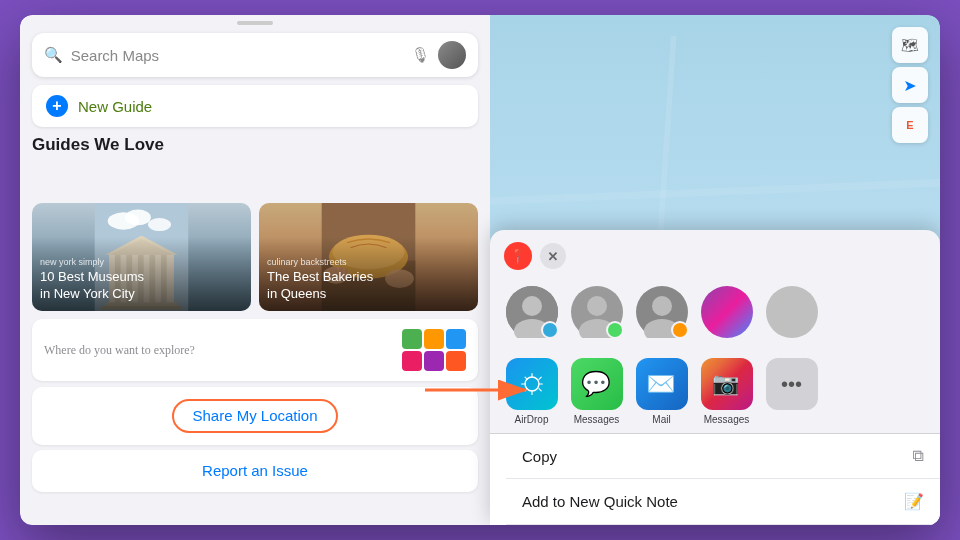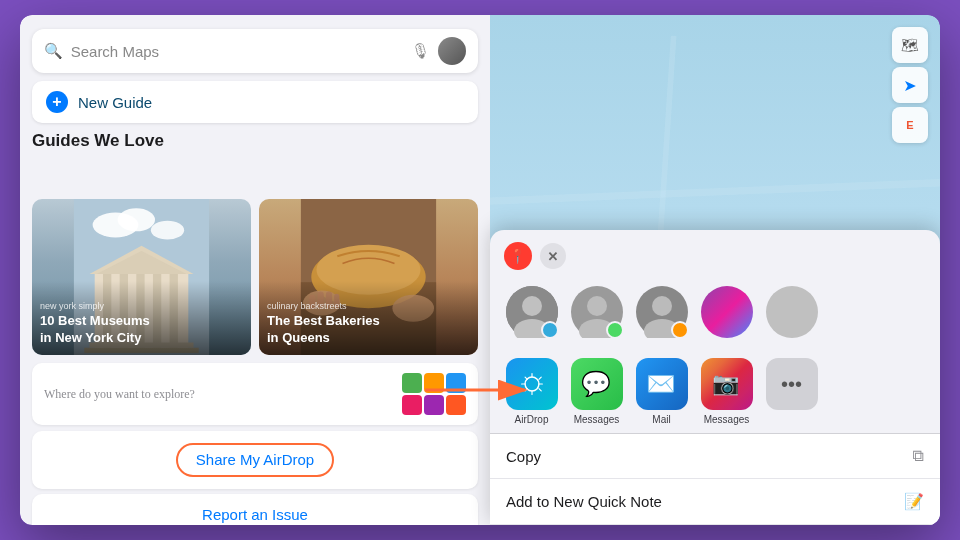--- a/index.html
+++ b/index.html
@@ -95,42 +95,42 @@
       background: #007AFF;
       color: white;
       display: flex;
       align-items: center;
       justify-content: center;
       font-size: 16px;
       font-weight: bold;
       margin-right: 10px;
     }
     .new-guide-text {
-      color: #0c4a6e;
+      color: #4d7c0f;
       font-size: 15px;
       font-weight: 500;
     }
 
     
     .guides-section {
       padding: 0 12px 8px;
     }
     .guides-title {
       font-size: 17px;
       font-weight: 600;
       color: #1c1c1e;
       margin-bottom: 8px;
     }
     .guides-grid {
       display: flex;
       gap: 8px;
     }
     .guide-card {
       flex: 1;
-      height: 156px;
+      height: 108px;
       border-radius: 10px;
       overflow: hidden;
       position: relative;
       margin-top: 40px;
     }
     .guide-card-museum {
       background: linear-gradient(180deg, #b8c9d4 0%, #8fa8b8 40%, #6b8fa3 100%);
       position: relative;
     }
     .guide-card-bakery {
@@ -146,21 +146,21 @@
       padding: 20px 8px 8px;
     }
     .guide-brand {
       color: rgba(255,255,255,0.8);
       font-size: 9px;
       margin-bottom: 2px;
     }
     .guide-label {
       color: white;
       font-size: 13px;
-      font-weight: 700;
+      font-weight: 400;
       line-height: 1.3;
     }
 
     
     .explore-section {
       background: white;
       margin: 0 12px 6px;
       border-radius: 10px;
       padding: 10px 12px;
       display: flex;
@@ -378,20 +378,21 @@
     .messages-icon { background: linear-gradient(135deg, #4cd964, #28bd48); }
     .mail-icon { background: linear-gradient(135deg, #2196F3, #1565C0); }
     .instagram-icon { background: linear-gradient(135deg, #f09433, #e6683c 25%, #dc2743 50%, #cc2366 75%, #bc1888); }
     .more-icon { background: #d1d1d6; }
 
     
     .share-actions {
       background: white;
       margin: 0 0;
       border-top: 0.5px solid #d1d1d6;
+      padding-left: 16px;
     }
     .share-action-row {
       display: flex;
       align-items: center;
       padding: 13px 16px;
       border-bottom: 0.5px solid #e5e5ea;
     }
     .share-action-text {
       font-size: 15px;
       color: #1c1c1e;
@@ -497,21 +498,21 @@
         <div class="explore-icon-item" style="background:#ff9800;"></div>
         <div class="explore-icon-item" style="background:#2196f3;"></div>
         <div class="explore-icon-item" style="background:#e91e63;"></div>
         <div class="explore-icon-item" style="background:#9c27b0;"></div>
         <div class="explore-icon-item" style="background:#ff5722;"></div>
       </div>
     </div>
 
     <div class="action-btn">
       <span class="share-btn" style="border: 2px solid #FF6B35; border-radius:20px; padding: 6px 18px; display:inline-block;">
-        <span style="color:#007AFF; font-size:15px;">Share My AirDrop</span>
+        <span style="color:#007AFF; font-size:15px;">Share My Location</span>
       </span>
     </div>
 
 
     <div class="action-btn">
       <span class="action-btn-text">Report an Issue</span>
     </div>
 
   </div>
 

